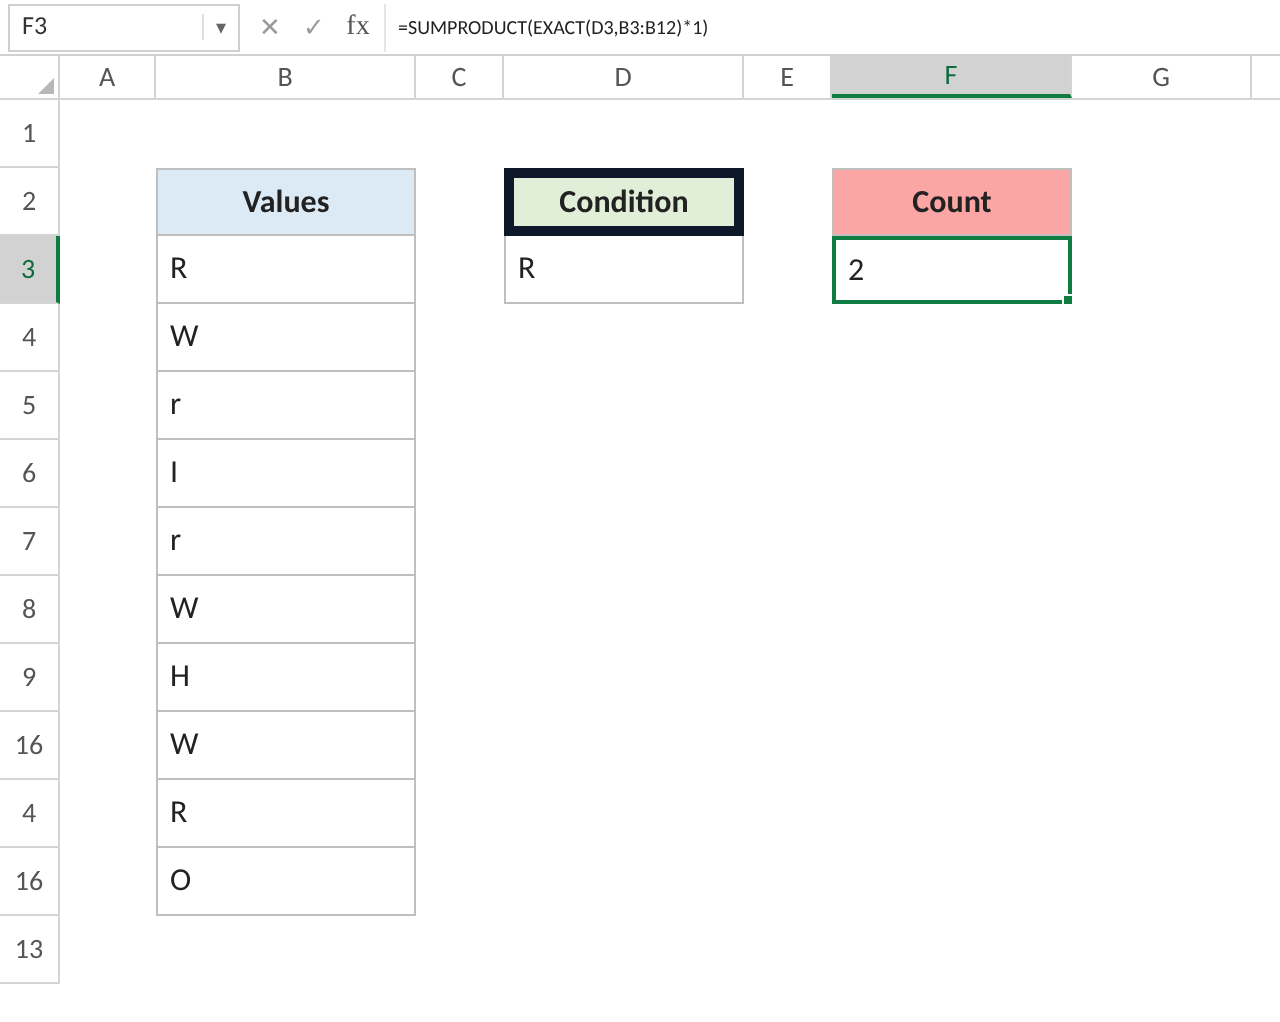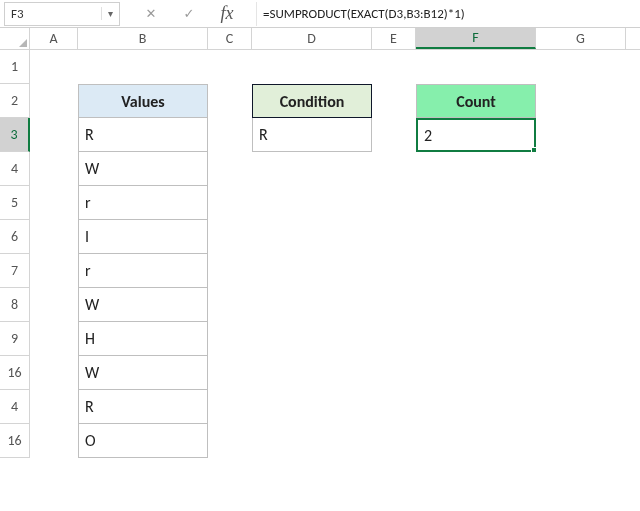--- a/index.html
+++ b/index.html
@@ -12,21 +12,20 @@
     height: 511px;
     overflow: hidden;
     position: relative;
   }
   .formula-bar {
     display: flex;
     align-items: center;
     height: 28px;
     border-bottom: 1px solid #d0d0d0;
     background: #fff;
-    gap: 16px;
   }
   .name-box-wrap {
     display: flex;
     align-items: center;
     width: 116px;
     height: 24px;
     border: 1px solid #cfcfcf;
     margin: 0 4px;
     background: #fff;
   }
@@ -46,25 +45,25 @@
   .fb-btn {
     width: 22px;
     height: 24px;
     display: flex;
     align-items: center;
     justify-content: center;
     color: #9a9a9a;
     font-size: 13px;
   }
   .fb-btn.check { color: #9a9a9a; }
-  .fb-fx { font-style: italic; font-family: 'Times New Roman', serif; color: #555; font-size: 18px; }
+  .fb-fx { font-family: 'Times New Roman', serif; color: #555; font-size: 14px; }
   .fb-input {
     flex: 1;
     padding: 0 6px;
-    font-size: 13px;
+    font-size: 10px;
     color: #222;
     height: 24px;
     display: flex;
     align-items: center;
     border-left: 1px solid #e5e5e5;
     margin-left: 2px;
   }
   .grid {
     position: relative;
   }
@@ -114,22 +113,22 @@
     border-bottom: 1px solid #e0e0e0;
     padding: 0 6px;
     display:flex;align-items:center;
     font-size: 16px;
     color:#222;
     background:#fff;
     position:relative;
   }
   .w-A{width:48px;} .w-B{width:130px;} .w-C{width:44px;} .w-D{width:120px;} .w-E{width:44px;} .w-F{width:120px;} .w-G{width:90px;}
   .hdr-values { background:#dceaf5; font-weight:bold; text-align:center; justify-content:center; border:1px solid #bfbfbf;}
-  .hdr-cond { background:#e1efd9; font-weight:bold; text-align:center; justify-content:center; border:1px solid #0f172a;}
-  .hdr-count { background:#86efac; font-weight:bold; text-align:center; justify-content:center; border:1px solid #bfbfbf;}
+  .hdr-cond { background:#e1efd9; font-weight:bold; text-align:center; justify-content:center; border:5px solid #0f172a;}
+  .hdr-count { background:#fca5a5; font-weight:bold; text-align:center; justify-content:center; border:1px solid #bfbfbf;}
   .tblcell { border:1px solid #bfbfbf; border-top:none;}
   .active-cell {
     border:2px solid #107c41 !important;
   }
   .fill-handle{
     position:absolute;
     right:-3px;bottom:-3px;
     width:6px;height:6px;
     background:#107c41;
     border:1px solid #fff;
@@ -288,15 +287,25 @@
       <div class="rh">16</div>
       <div class="cell w-A gap"></div>
       <div class="cell w-B tblcell">O</div>
       <div class="cell w-C gap"></div>
       <div class="cell w-D gap"></div>
       <div class="cell w-E gap"></div>
       <div class="cell w-F gap"></div>
       <div class="cell w-G gap"></div>
     </div>
 
+    <div class="row">
+      <div class="rh">13</div>
+      <div class="cell w-A gap"></div>
+      <div class="cell w-B gap"></div>
+      <div class="cell w-C gap"></div>
+      <div class="cell w-D gap"></div>
+      <div class="cell w-E gap"></div>
+      <div class="cell w-F gap"></div>
+      <div class="cell w-G gap"></div>
+    </div>
 
   </div>
 </div>
 
 </body></html>

